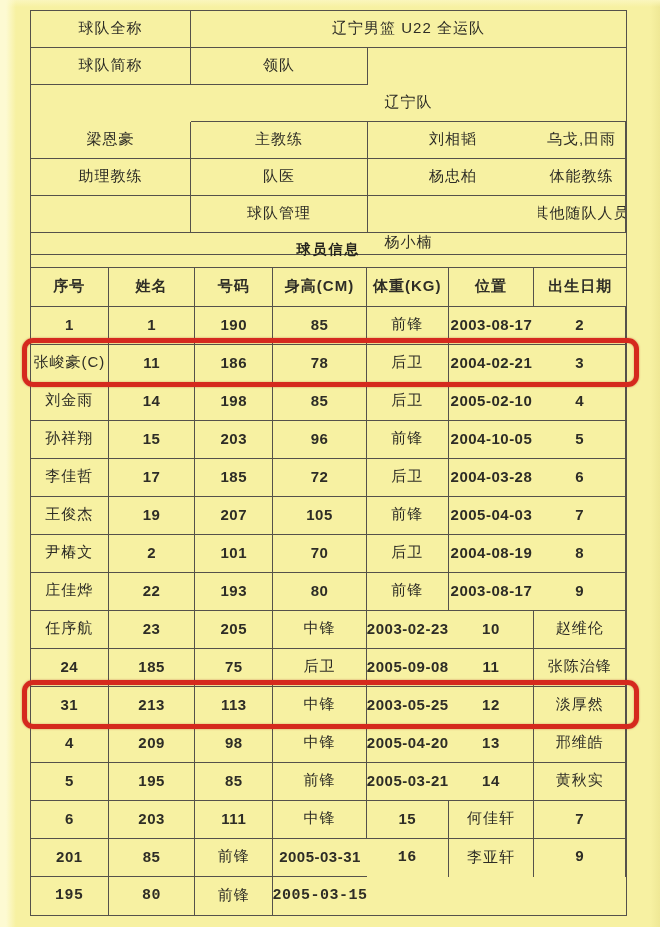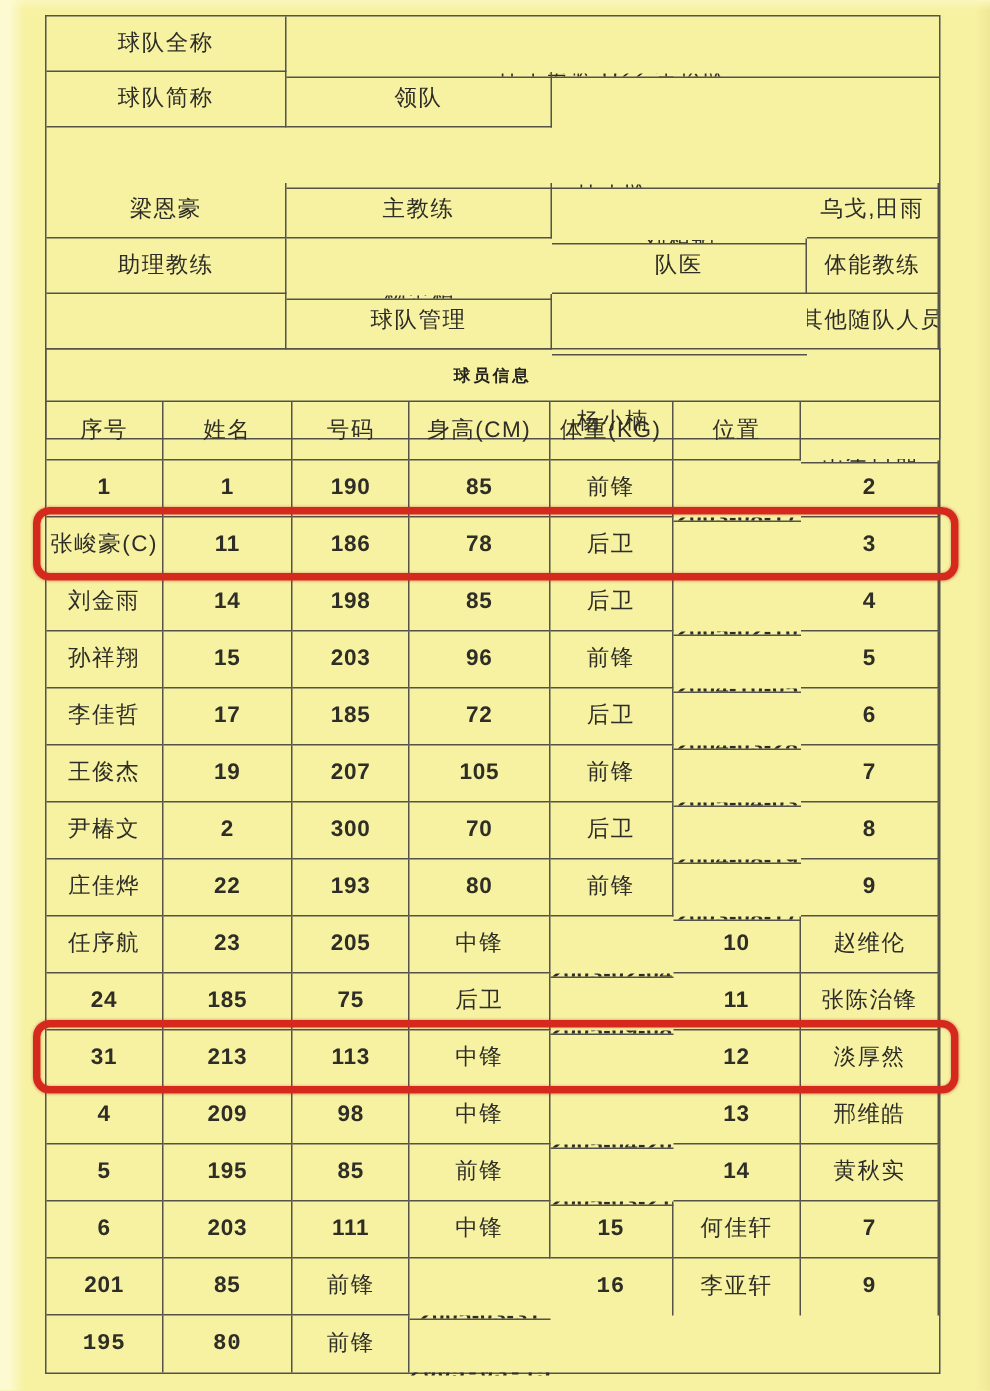--- a/index.html
+++ b/index.html
@@ -35,32 +35,32 @@
   .cell{
     box-sizing:border-box;
     display:flex;align-items:center;justify-content:center;
     border-right:1.5px solid #55524a;
     border-bottom:1.5px solid #55524a;
     font-size:15px;color:#2e2d26;
     letter-spacing:1px;
     padding-bottom:2px;
     overflow:hidden;white-space:nowrap;
   }
-  .cell.no-r{border-right:none;margin-top:38px;}
+  .cell.no-r{border-right:none;}
   .cell.no-b{border-bottom:none;font-family:Liberation Mono, monospace;}
   .cell.wide{grid-column:2 / 5;}
   .cell.num{font-weight:bold;letter-spacing:0.5px;font-size:15px;}
-  .cell.head{font-weight:400;text-align:center;}
+  .cell.head{font-weight:700;text-align:center;}
   .section-bar{
     position:absolute;left:30px;top:232px;width:597px;height:35px;
     box-sizing:border-box;border:1.5px solid #55524a;border-bottom:none;
     display:flex;align-items:center;justify-content:center;
   }
   .section-bar span{
-    font-weight:bold;font-size:11px;color:#24231d;letter-spacing:2px;
+    font-weight:bold;font-size:14px;color:#24231d;letter-spacing:2px;
   }
   .highlight-box{
     position:absolute;left:22px;width:617px;height:49px;
     box-sizing:border-box;
     border:5px solid #d5291e;border-radius:11px;
     pointer-events:none;
     box-shadow:0 0 2px rgba(160,30,20,0.5), inset 0 0 2px rgba(160,30,20,0.4);
   }
 </style>
 </head>
@@ -76,22 +76,22 @@
     <div class="cell">球队简称</div>
     <div class="cell">领队</div>
 
     <div class="cell wide no-r">辽宁队</div>
     <div class="cell">梁恩豪</div>
     <div class="cell">主教练</div>
     <div class="cell no-r">刘相韬</div>
 
     <div class="cell">乌戈,田雨</div>
     <div class="cell">助理教练</div>
+    <div class="cell">队医</div>
     <div class="cell no-r">杨忠柏</div>
-    <div class="cell">队医</div>
 
     <div class="cell">体能教练</div>
     <div class="cell"></div>
     <div class="cell">球队管理</div>
     <div class="cell no-r"></div>
 
     <div class="cell no-b">其他随队人员</div>
     <div class="cell wide no-r no-b">杨小楠</div>
   </div>
 
@@ -144,37 +144,37 @@
       <div class="cell num">6</div>
       <div class="cell">王俊杰</div>
       <div class="cell num">19</div>
       <div class="cell num">207</div>
       <div class="cell num">105</div>
       <div class="cell">前锋</div>
       <div class="cell num no-r">2005-04-03</div>
       <div class="cell num">7</div>
       <div class="cell">尹椿文</div>
       <div class="cell num">2</div>
-      <div class="cell num">300</div>
+      <div class="cell num">101</div>
       <div class="cell num">70</div>
       <div class="cell">后卫</div>
       <div class="cell num no-r">2004-08-19</div>
       <div class="cell num">8</div>
       <div class="cell">庄佳烨</div>
       <div class="cell num">22</div>
       <div class="cell num">193</div>
       <div class="cell num">80</div>
       <div class="cell">前锋</div>
       <div class="cell num no-r">2003-08-17</div>
       <div class="cell num">9</div>
       <div class="cell">任序航</div>
       <div class="cell num">23</div>
       <div class="cell num">205</div>
       <div class="cell">中锋</div>
-      <div class="cell num no-r">2003-02-04</div>
+      <div class="cell num no-r">2003-02-23</div>
       <div class="cell num">10</div>
       <div class="cell">赵维伦</div>
       <div class="cell num">24</div>
       <div class="cell num">185</div>
       <div class="cell num">75</div>
       <div class="cell">后卫</div>
       <div class="cell num no-r">2005-09-08</div>
       <div class="cell num">11</div>
       <div class="cell">张陈治锋</div>
       <div class="cell num">31</div>

